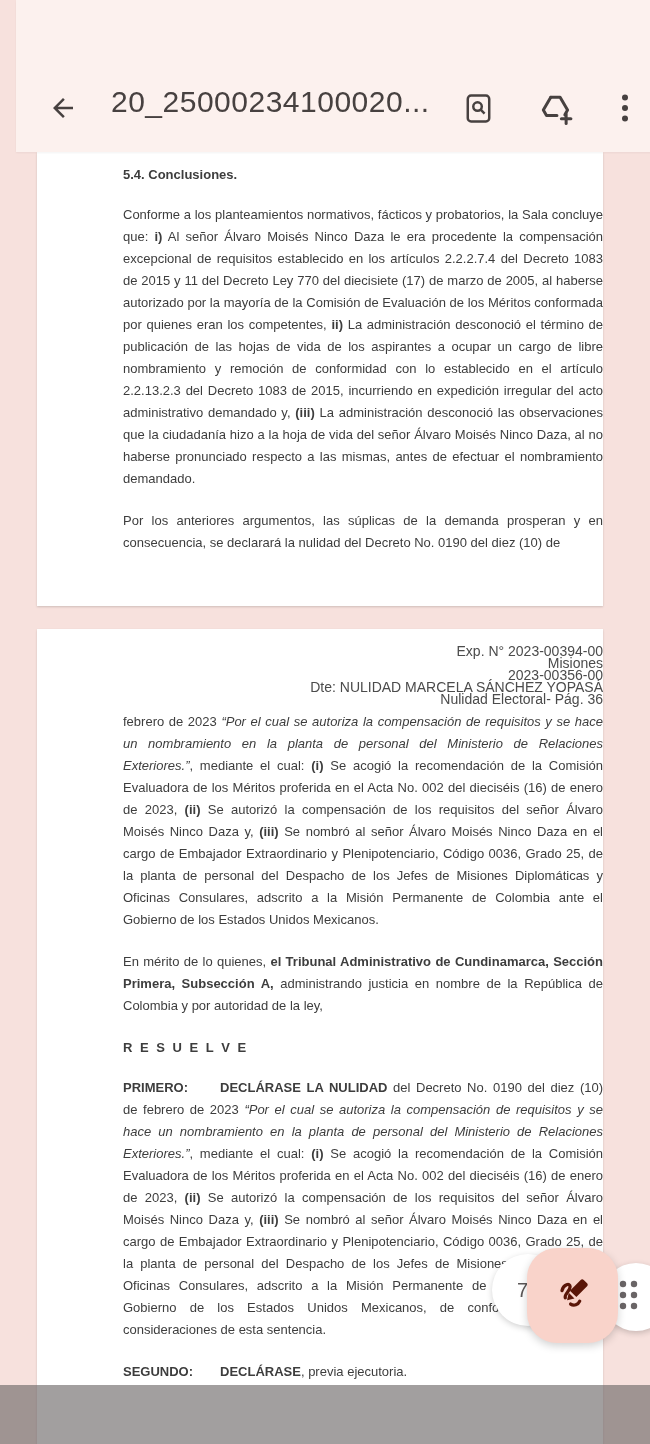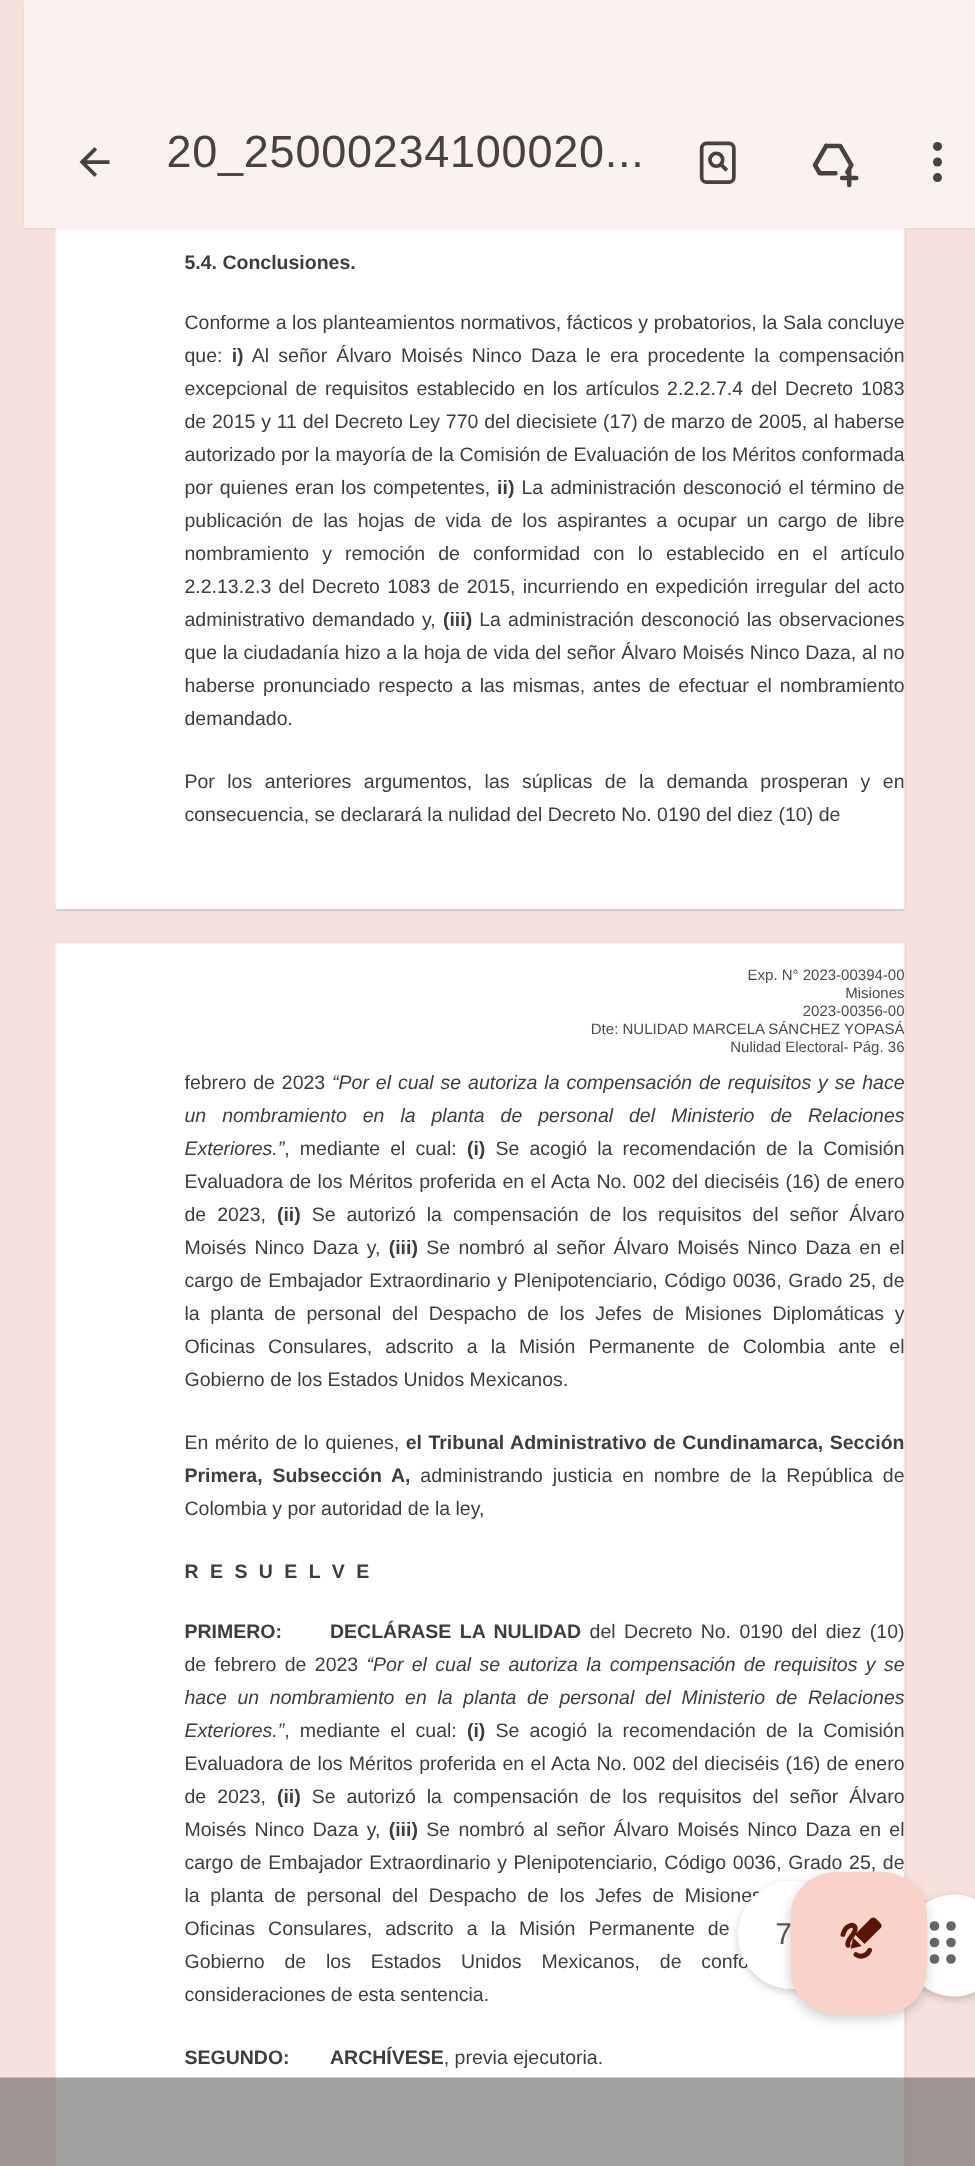--- a/index.html
+++ b/index.html
@@ -32,21 +32,21 @@
     color:var(--text,#3D3D3D);font-size:13px;line-height:22px;
     overflow:hidden;
   }
   .page1{top:152px;height:454px;padding-top:12px;z-index:1;}
   .page2{top:629px;height:815px;padding-top:16px;z-index:1;}
   .doc-heading{font-weight:bold;margin:0 0 18px 0;}
   .page p{margin:0 0 20px 0;text-align:justify;}
   .b{font-weight:bold;}
   .i{font-style:italic;}
   .pg-header{
-    text-align:right;font-size:10px;line-height:12px;color:#4B4B4B;margin-bottom:6px;
+    text-align:right;font-size:14px;line-height:12px;color:#4B4B4B;margin-bottom:6px;
   }
   .resuelve{
     text-align:center;font-weight:bold;letter-spacing:2px;margin:18px 0 18px 0 !important;
   }
   .hang-label{display:inline-block;min-width:97px;font-weight:bold;}
   
   .page-badge{
     position:absolute;left:492px;top:1254px;width:72px;height:72px;border-radius:50%;
     background:#fff;box-shadow:0 2px 6px rgba(0,0,0,.18);z-index:5;
     display:flex;align-items:center;justify-content:center;
@@ -120,21 +120,21 @@
     <div>Exp. N° 2023-00394-00</div>
     <div>Misiones</div>
     <div>2023-00356-00</div>
     <div>Dte: NULIDAD MARCELA SÁNCHEZ YOPASÁ</div>
     <div>Nulidad Electoral- Pág. 36</div>
   </div>
   <p><span>febrero de 2023 </span><span class="i">“Por el cual se autoriza la compensación de requisitos y se hace un nombramiento en la planta de personal del Ministerio de Relaciones Exteriores.”</span><span>, mediante el cual: </span><span class="b">(i)</span><span> Se acogió la recomendación de la Comisión Evaluadora de los Méritos proferida en el Acta No. 002 del dieciséis (16) de enero de 2023, </span><span class="b">(ii)</span><span> Se autorizó la compensación de los requisitos del señor Álvaro Moisés Ninco Daza y, </span><span class="b">(iii)</span><span> Se nombró al señor Álvaro Moisés Ninco Daza en el cargo de Embajador Extraordinario y Plenipotenciario, Código 0036, Grado 25, de la planta de personal del Despacho de los Jefes de Misiones Diplomáticas y Oficinas Consulares, adscrito a la Misión Permanente de Colombia ante el Gobierno de los Estados Unidos Mexicanos.</span></p>
   <p><span>En mérito de lo quienes, </span><span class="b">el Tribunal Administrativo de Cundinamarca, Sección Primera, Subsección A,</span><span> administrando justicia en nombre de la República de Colombia y por autoridad de la ley,</span></p>
   <p class="resuelve">R E S U E L V E</p>
   <p><span class="hang-label">PRIMERO:</span><span><span class="b">DECLÁRASE LA NULIDAD</span><span> del Decreto No. 0190 del diez (10) de febrero de 2023 </span><span class="i">“Por el cual se autoriza la compensación de requisitos y se hace un nombramiento en la planta de personal del Ministerio de Relaciones Exteriores.”</span><span>, mediante el cual: </span><span class="b">(i)</span><span> Se acogió la recomendación de la Comisión Evaluadora de los Méritos proferida en el Acta No. 002 del dieciséis (16) de enero de 2023, </span><span class="b">(ii)</span><span> Se autorizó la compensación de los requisitos del señor Álvaro Moisés Ninco Daza y, </span><span class="b">(iii)</span><span> Se nombró al señor Álvaro Moisés Ninco Daza en el cargo de Embajador Extraordinario y Plenipotenciario, Código 0036, Grado 25, de la planta de personal del Despacho de los Jefes de Misiones Diplomáticas y Oficinas Consulares, adscrito a la Misión Permanente de Colombia ante el Gobierno de los Estados Unidos Mexicanos, de conformidad con las consideraciones de esta sentencia.</span></span></p>
-  <p><span class="hang-label">SEGUNDO:</span><span><span class="b">ARCHÍVESE</span><span>, previa ejecutoria.</span></span></p>
+  <p><span class="hang-label">SEGUNDO:</span><span><span class="b">DECLÁRASE</span><span>, previa ejecutoria.</span></span></p>
 </div>
 
 <div class="page-badge">
   <span>72</span>
 </div>
 
 <div class="fab">
   <span>
     <svg width="46" height="46" viewBox="0 0 48 48">
       <g fill="none" stroke="currentColor" stroke-width="3.4" stroke-linecap="round">

